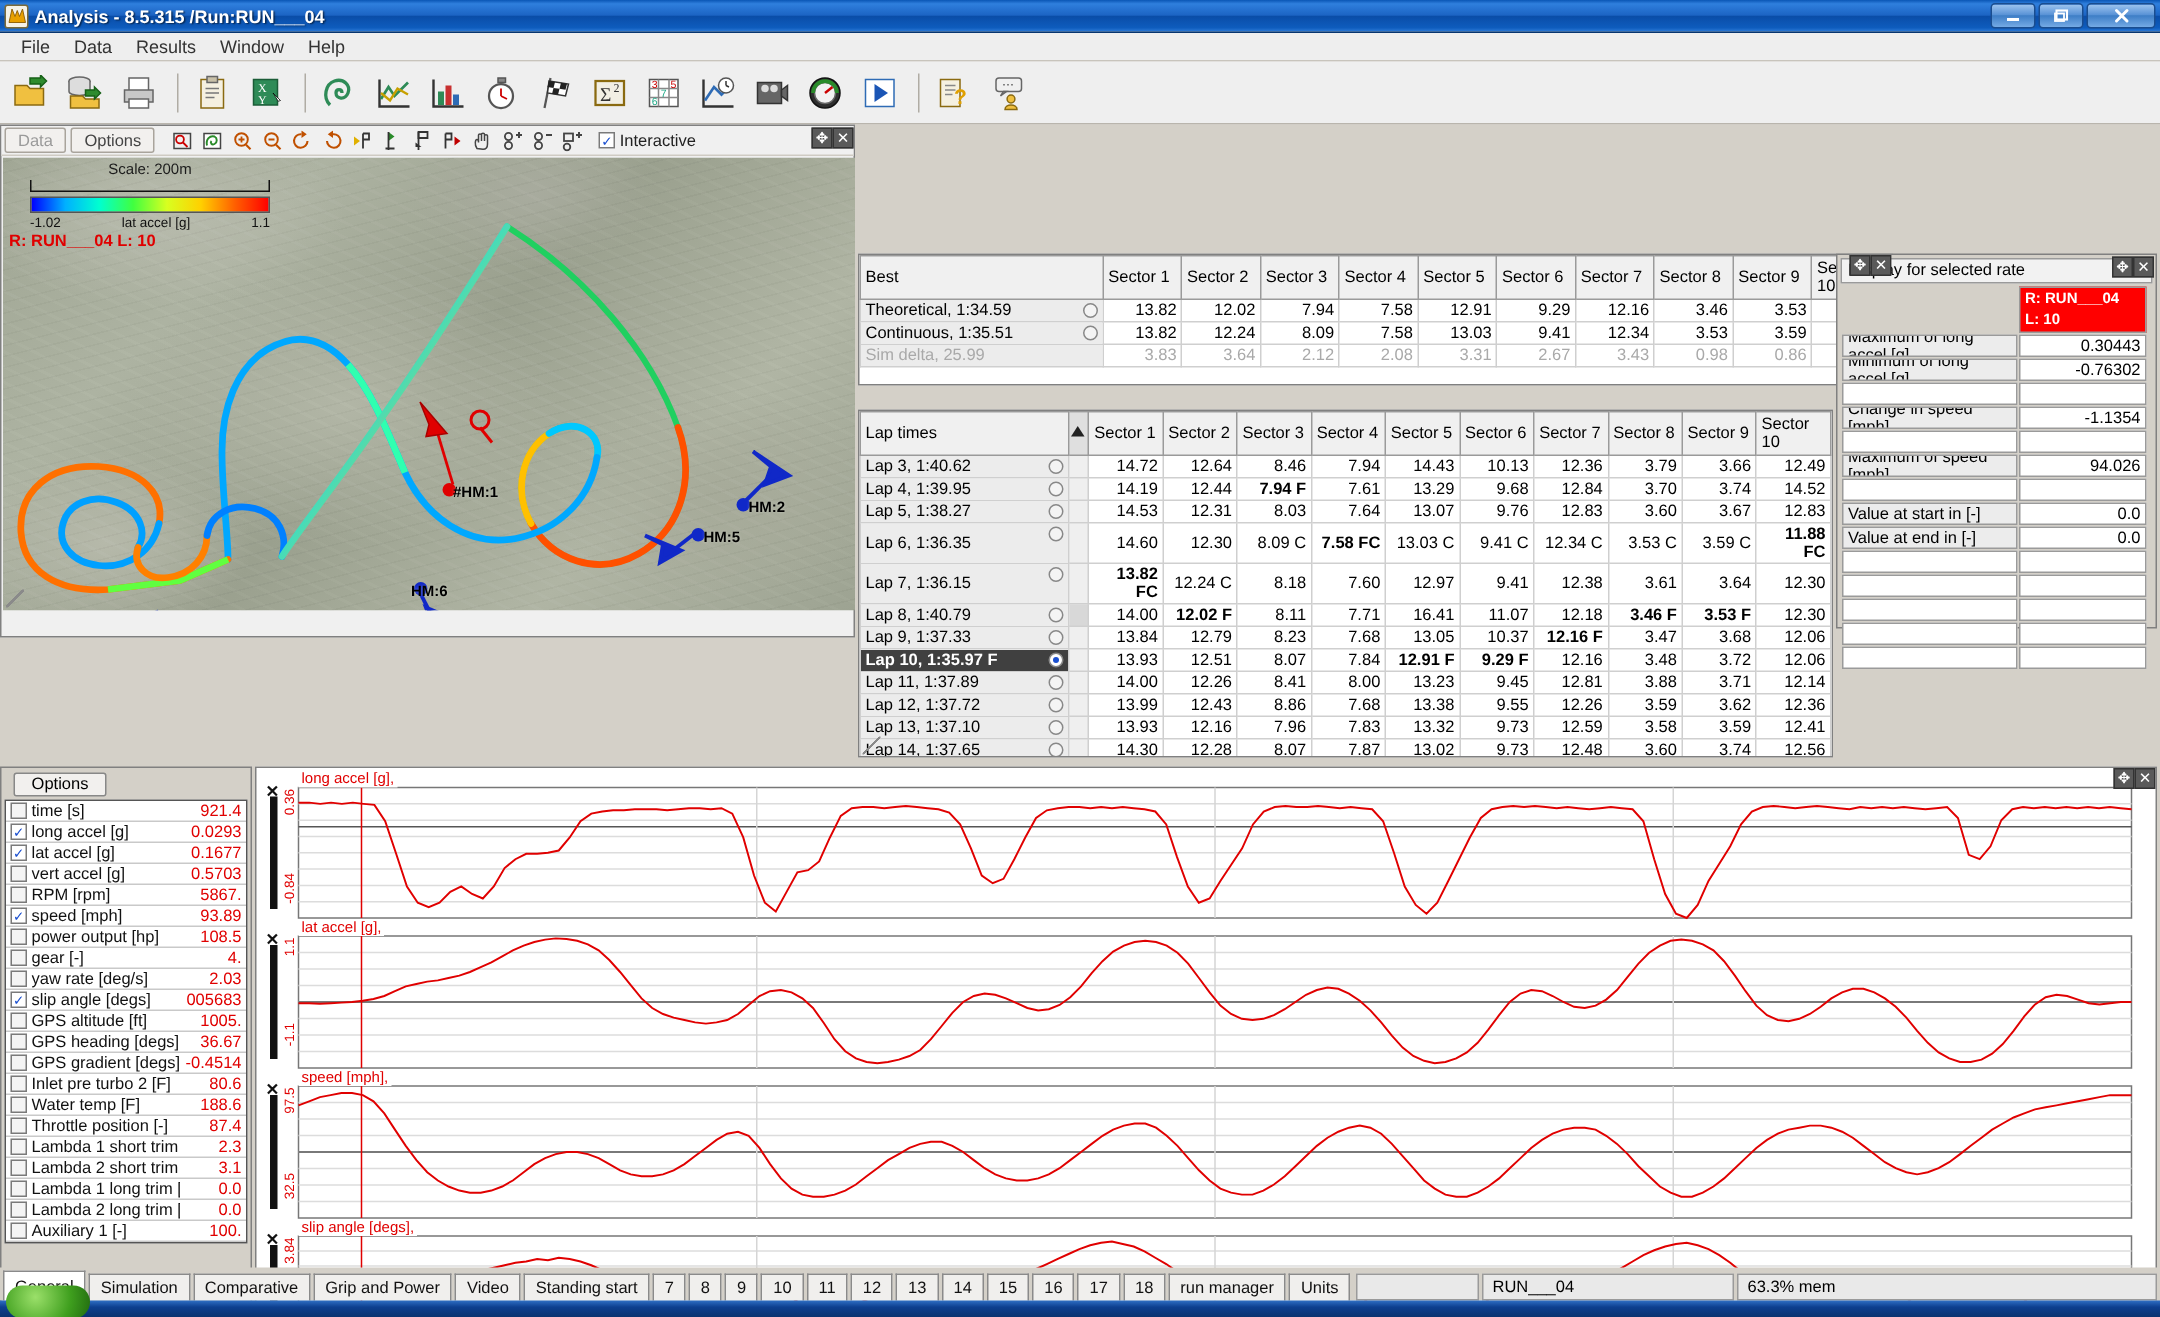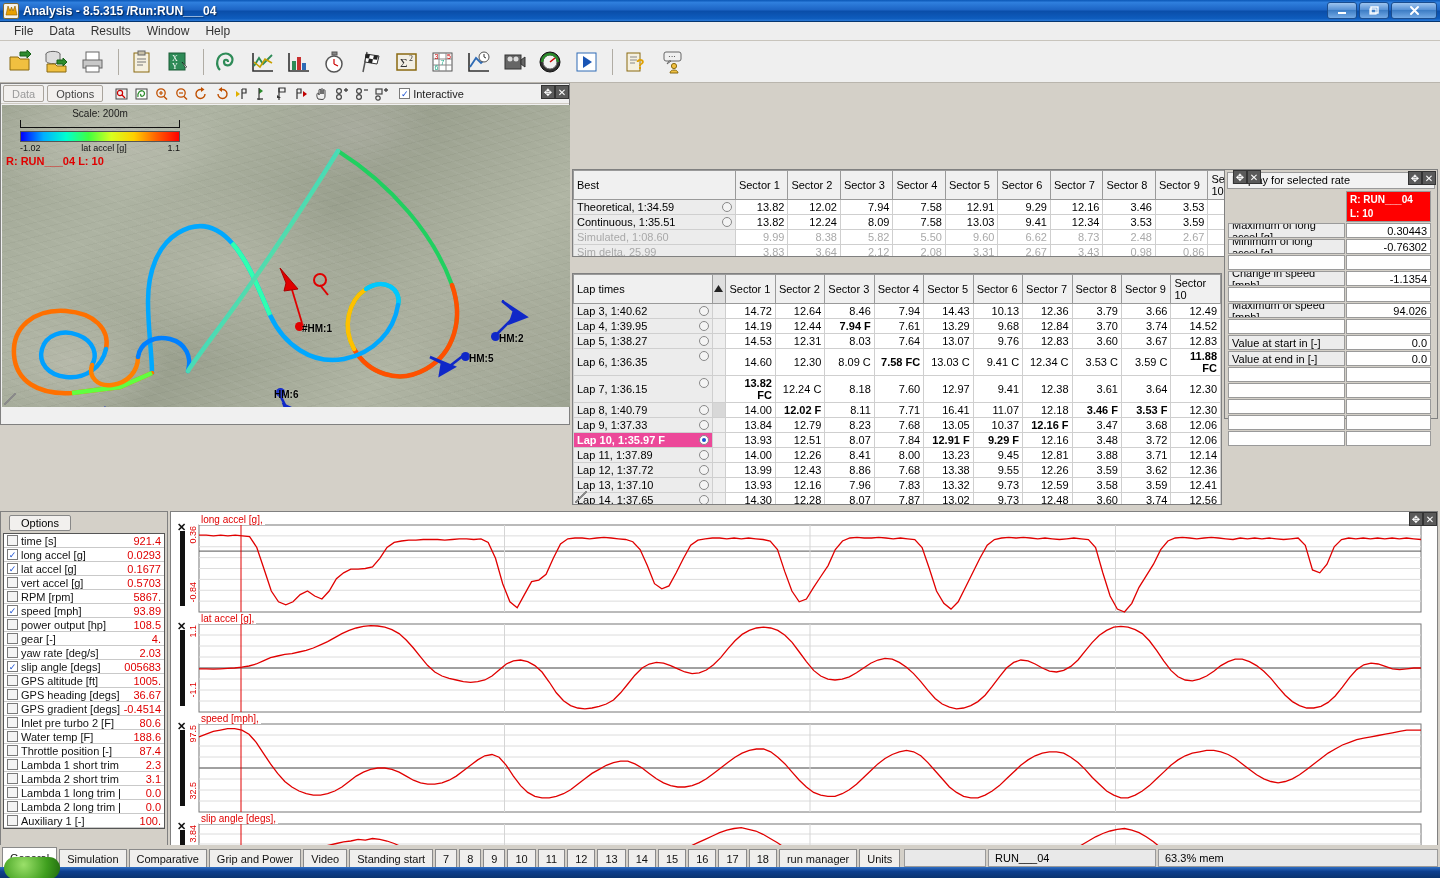--- a/index.html
+++ b/index.html
@@ -114,21 +114,21 @@
   #laptable  { position:absolute; left:572px; top:190px; width:650px; height:232px;
                background:#fff; border:1px solid #808080; overflow:hidden;}
   table.sect { border-collapse:collapse; font-size:11px; width:100%; table-layout:fixed;}
   table.sect th { background:#f0f0f0; border:1px solid #9a9a9a; font-weight:normal;
                   text-align:left; padding:2px 3px; height:19px; }
   table.sect td { border:1px solid #cfcfcf; padding:1px 3px; height:15px;
                   text-align:right; background:#fff; }
   table.sect td.lbl { text-align:left; background:#ececec; position:relative; }
   table.sect tr.dim td { color:#a9a9a9; }
   table.sect td.b { font-weight:bold; }
-  table.sect tr.sel td.lbl { background:#ec4899; color:#fff; font-weight:bold; }
+  table.sect tr.sel td.lbl { background:#404040; color:#fff; font-weight:bold; }
   .radio { width:10px;height:10px;border-radius:50%;border:1px solid #888;
            background:#f4f4f4; position:absolute; right:3px; top:2px;}
   .radio.on { background:#fff; box-shadow:inset 0 0 0 2px #fff; }
   .radio.on::after{content:'';position:absolute;left:2px;top:2px;width:4px;height:4px;
                    border-radius:50%;background:#1a4fd0;}
   
   #disppanel { position:absolute; left:1224px; top:86px; width:214px; height:250px;
                background:#d4d0c8; border:1px solid #808080; }
   #disppanel .hdr { height:17px; background:#f2f2f2; border:1px solid #9a9a9a;
                     margin:2px; padding:1px 4px; font-size:11px; }
@@ -606,33 +606,20 @@
             <td>13.82</td>
             <td>12.24</td>
             <td>8.09</td>
             <td>7.58</td>
             <td>13.03</td>
             <td>9.41</td>
             <td>12.34</td>
             <td>3.53</td>
             <td>3.59</td>
             <td>11.88</td>
-          </tr>
-          <tr class="dim">
-            <td class="lbl">Simulated, 1:08.60</td>
-            <td>9.99</td>
-            <td>8.38</td>
-            <td>5.82</td>
-            <td>5.50</td>
-            <td>9.60</td>
-            <td>6.62</td>
-            <td>8.73</td>
-            <td>2.48</td>
-            <td>2.67</td>
-            <td>8.82</td>
           </tr>
           <tr class="dim">
             <td class="lbl">Sim delta, 25.99</td>
             <td>3.83</td>
             <td>3.64</td>
             <td>2.12</td>
             <td>2.08</td>
             <td>3.31</td>
             <td>2.67</td>
             <td>3.43</td>

